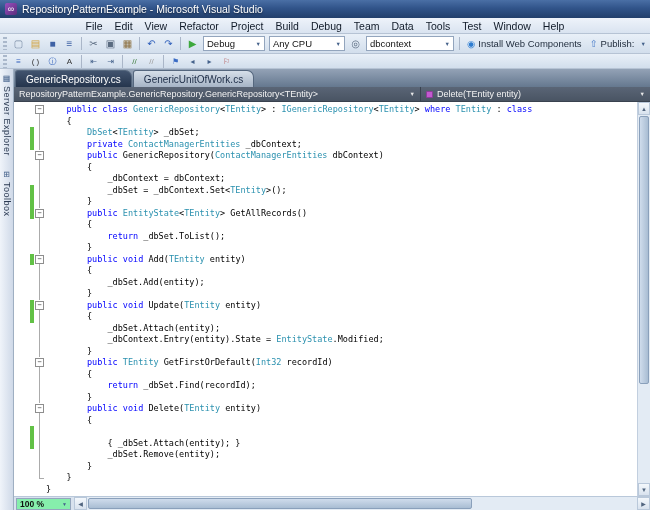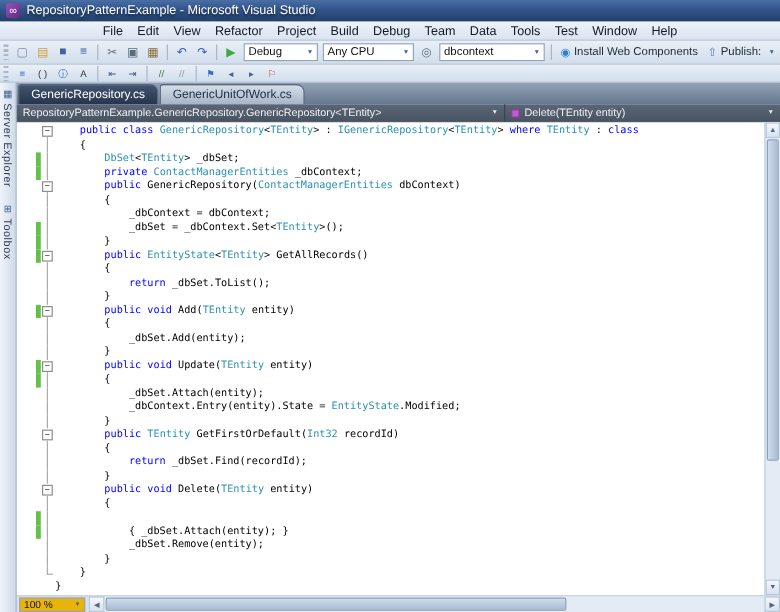--- a/index.html
+++ b/index.html
@@ -85,22 +85,22 @@
     border-left:1px solid #c2cfdf; display:flex; flex-direction:column; }
   .varrow { height:13px; flex:none; display:flex; align-items:center; justify-content:center;
     font-size:6px; color:#51657f; background:linear-gradient(#f4f8fc,#d8e2ee); border:1px solid #b9c8da; }
   .varrow.down { margin-top:auto; }
   .vthumb { margin:1px; height:68%; background:linear-gradient(90deg,#cfdcec,#a9bdd3);
     border:1px solid #8aa0bb; border-radius:2px; }
 
   
   .statusrow { height:14px; flex:none; display:flex; align-items:center; gap:3px; padding-left:2px;
     background:#d8e2ee; border-top:1px solid #b9c8da; }
-  .zoom-box { display:flex; align-items:center; gap:18px; background:#eab308; border:1px solid #93a5bd;
-    height:12px; padding:0 3px; font-size:8.5px; color:#111; flex:none; }
+  .zoom-box { display:flex; align-items:center; gap:18px; background:#86efac; border:1px solid #93a5bd;
+    height:12px; padding:0 3px; font-size:8.5px; color:#111; flex:none;font-weight:bold; }
   .zoom-arrow { font-size:5px; color:#44618a; }
   .hscroll { flex:1; display:flex; align-items:center; height:13px; background:#e3ebf4; }
   .harrow { width:13px; height:13px; flex:none; display:flex; align-items:center; justify-content:center;
     font-size:6px; color:#51657f; background:linear-gradient(#f4f8fc,#d8e2ee); border:1px solid #b9c8da; }
   .htrack { flex:1; height:11px; margin:0 1px; position:relative; }
   .hthumb { position:absolute; left:0; top:0; height:100%; width:70%;
     background:linear-gradient(#cfdcec,#a9bdd3); border:1px solid #8aa0bb; border-radius:2px; }
 </style>
 </head>
 <body>

